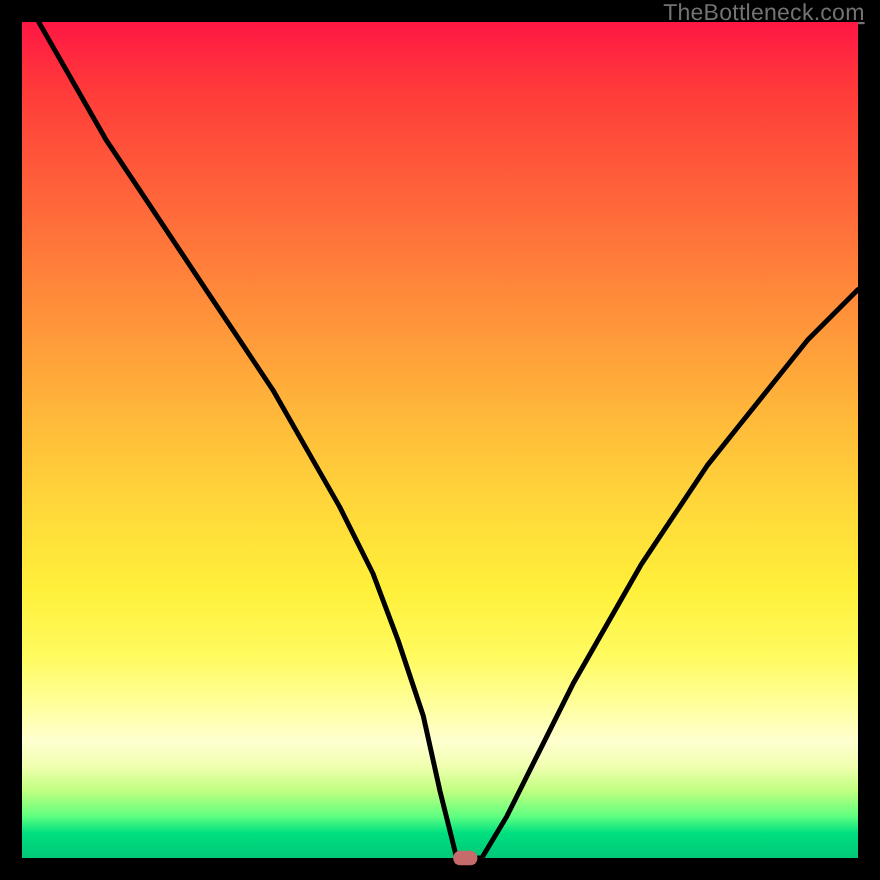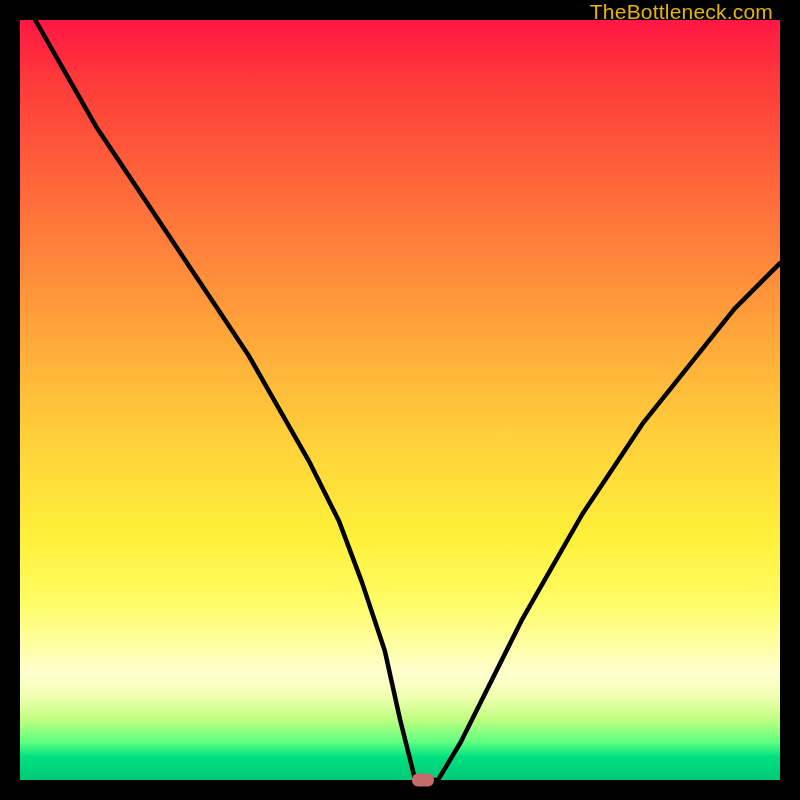--- a/index.html
+++ b/index.html
@@ -31,24 +31,24 @@
       #f0ffb0 89%,
       #c0ff80 92%,
       #60ff80 95%,
       #00e080 97%,
       #00c878 100%
     );
   }
   .watermark {
     position: absolute;
     top: 0px;
-    right: 27px;
+    right: 14px;
     font-family: Arial, Helvetica, sans-serif;
     font-size: 21px;
-    color: #eab308;
+    color: #737373;
     font-weight: 500;
     letter-spacing: 0.2px;
     text-decoration: underline;
   }
   svg.curve {
     position: absolute;
     left: 0;
     top: 0;
     width: 760px;
     height: 760px;

